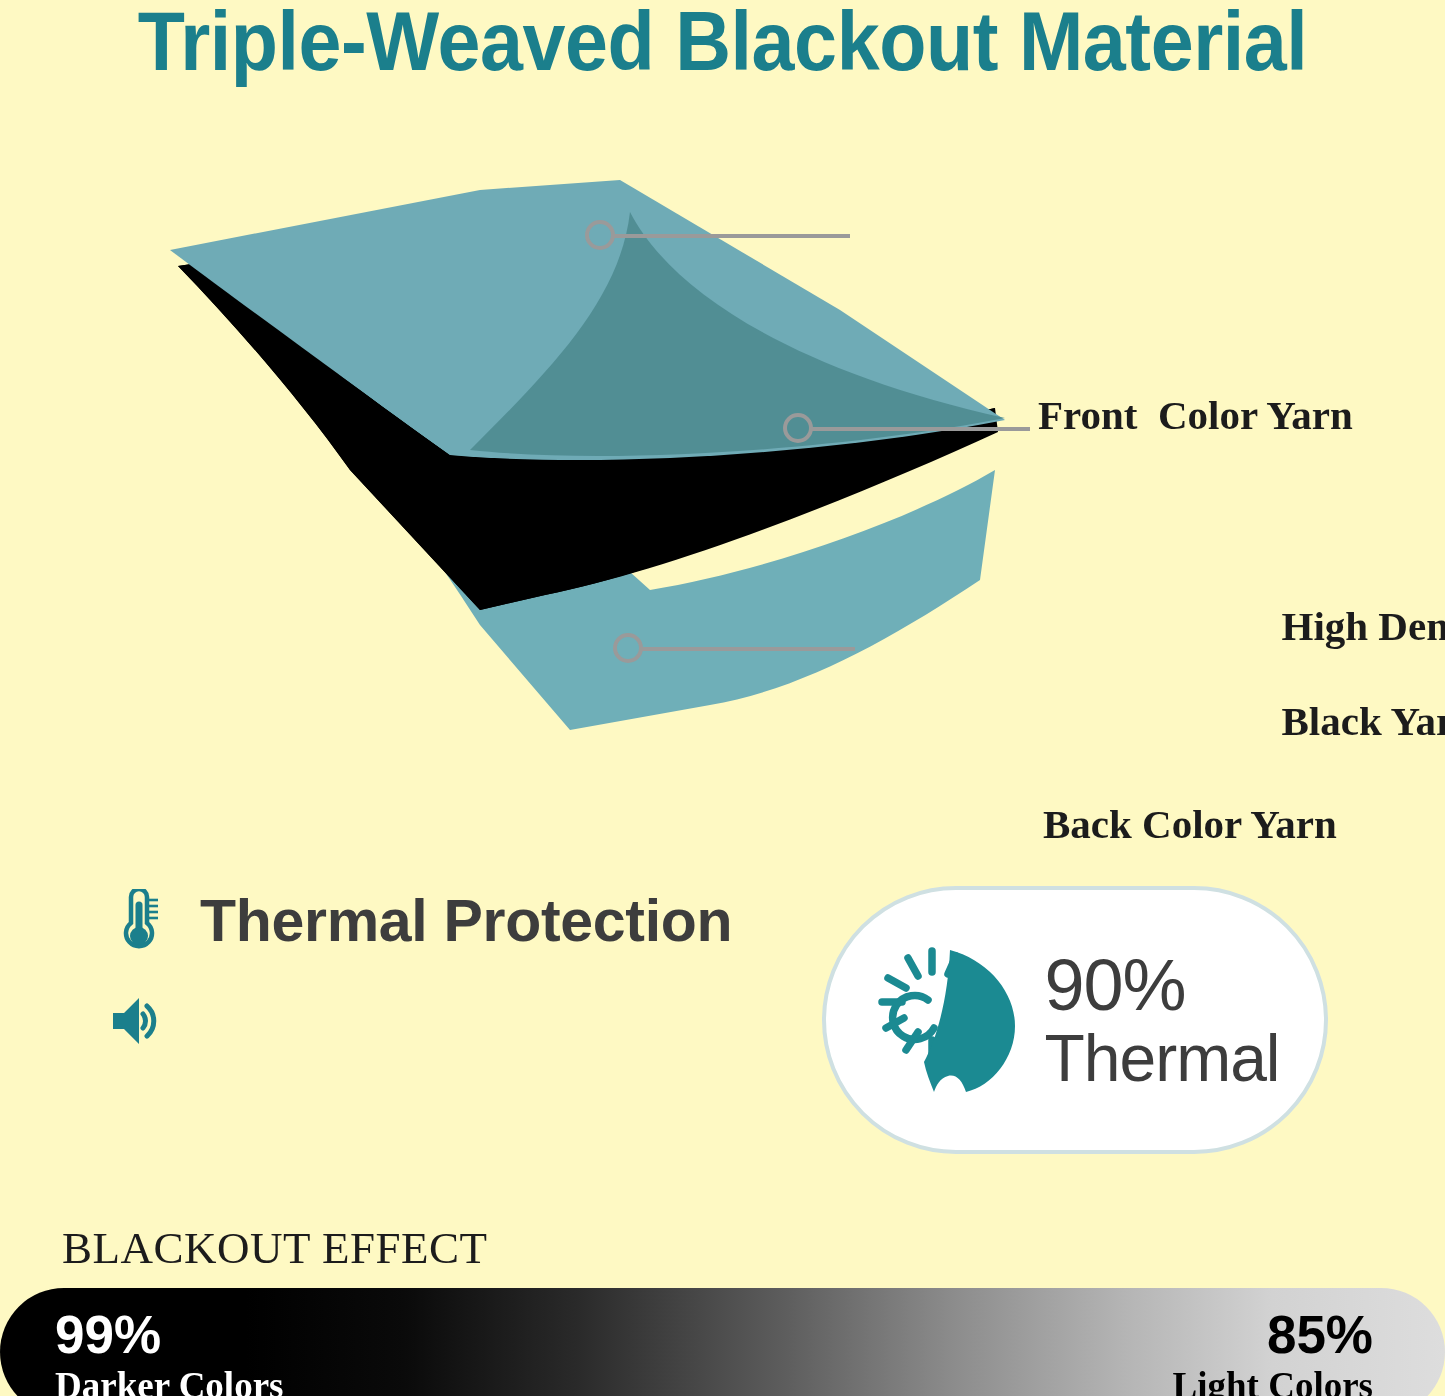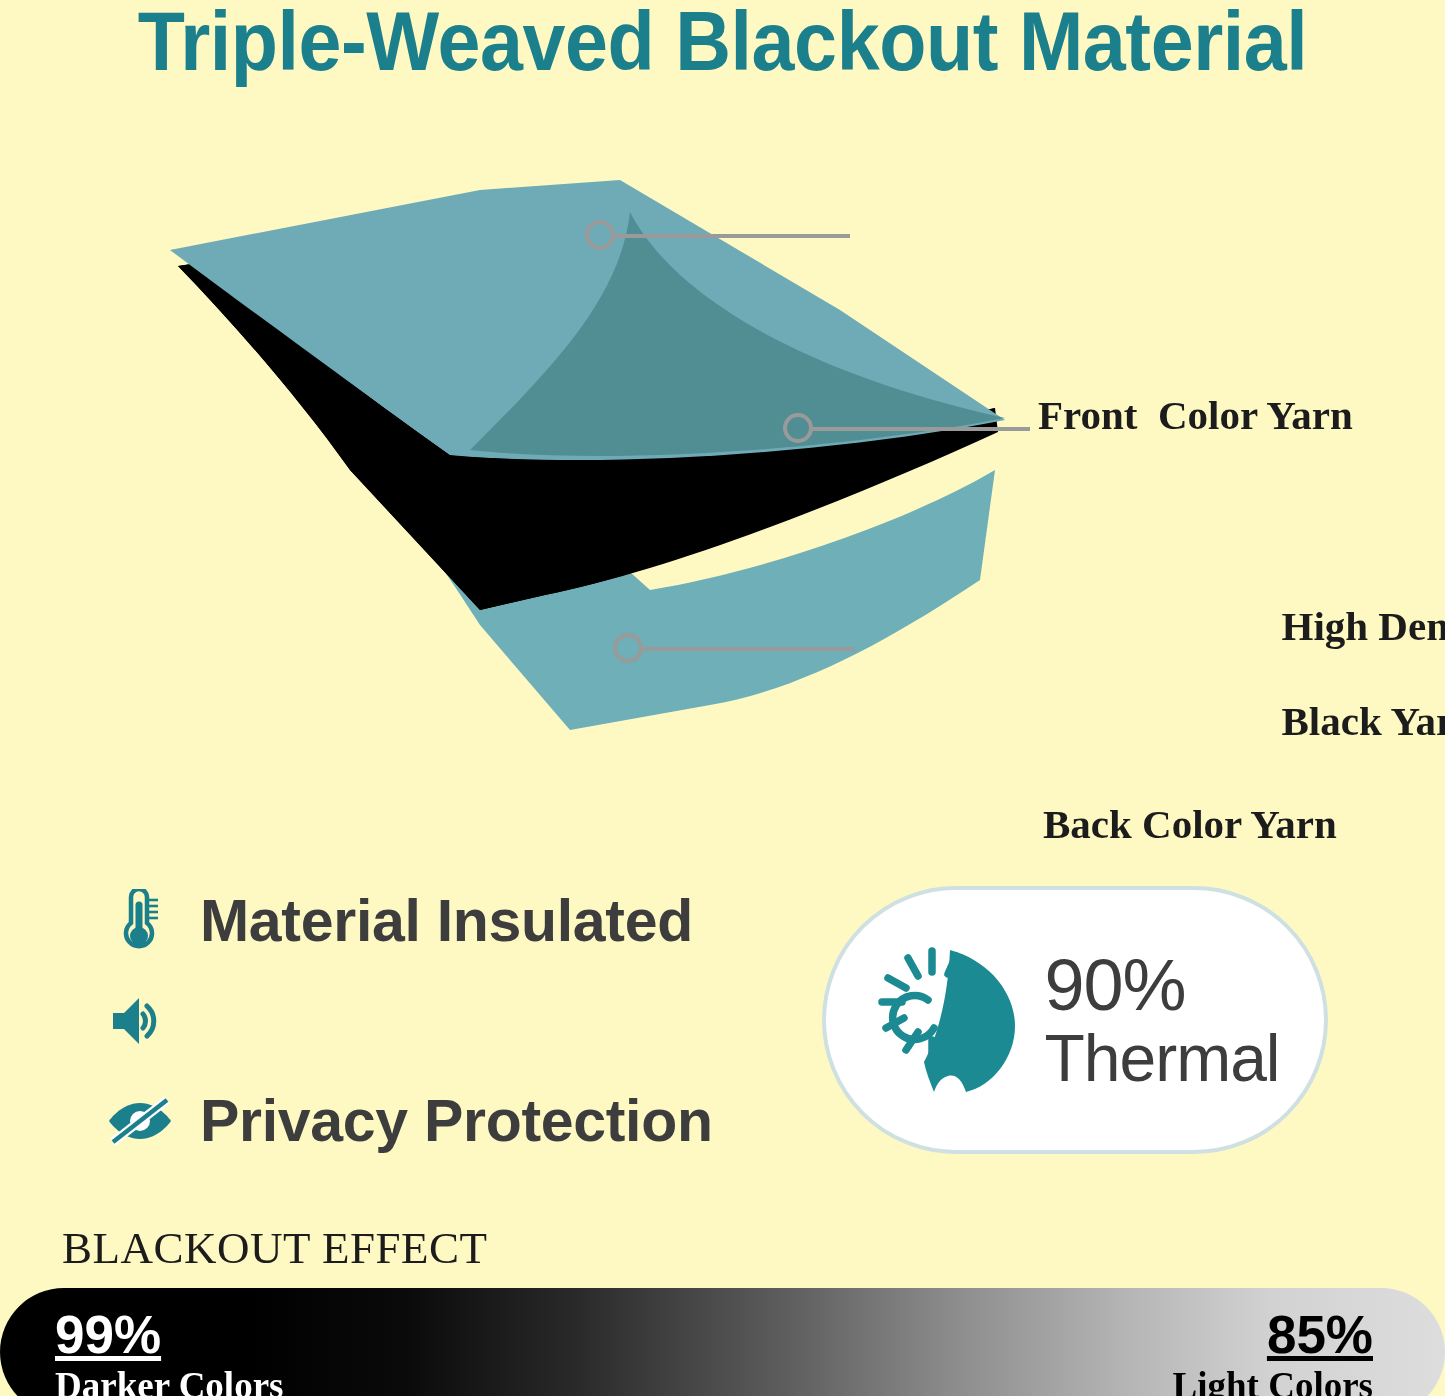--- a/index.html
+++ b/index.html
@@ -148,21 +148,20 @@
     line-height: 1.0;
     white-space: nowrap;
   }
   #bar-left { left: 55px; top: 20px; text-align: left; }
   #bar-right { right: 72px; top: 20px; text-align: right; }
   .bar-pct {
     display: block;
     font-family: "Liberation Sans Narrow", "Liberation Sans", sans-serif;
     font-weight: bold;
     font-size: 53px;
-    text-decoration: underline;
   }
   .bar-sub {
     display: block;
     font-family: "Liberation Serif", serif;
     font-weight: bold;
     font-size: 37px;
     margin-top: 6px;
   }
   #bar-left .bar-pct, #bar-left .bar-sub { color: #ffffff; }
   #bar-right .bar-pct, #bar-right .bar-sub { color: #000000; }
@@ -232,44 +231,33 @@
           <path d="M22 16 v24" stroke="#1b7f8c" stroke-width="7" stroke-linecap="round"></path>
           <circle cx="22" cy="47" r="9" fill="#1b7f8c"></circle>
           <g stroke="#1b7f8c" stroke-width="2.6">
             <line x1="32" y1="11" x2="41" y2="11"></line>
             <line x1="32" y1="17" x2="41" y2="17"></line>
             <line x1="32" y1="23" x2="41" y2="23"></line>
             <line x1="32" y1="29" x2="41" y2="29"></line>
           </g>
         </svg>
       </span>
-      <span class="flabel">Material Insulated</span>
+      <span class="flabel">Thermal Protection</span>
     </div>
 
     <div class="feature">
       <span class="ficon">
         <svg width="62" height="56" viewBox="0 0 62 56">
           <path d="M4 20 h11 L30 5 v46 L15 36 H4 Z" fill="#1b7f8c"></path>
           <path d="M38 13 a20 20 0 0 1 0 30" fill="none" stroke="#1b7f8c" stroke-width="5" stroke-linecap="round"></path>
           <path d="M34 21 a11 11 0 0 1 0 14" fill="none" stroke="#1b7f8c" stroke-width="5" stroke-linecap="round"></path>
         </svg>
       </span>
     </div>
 
-    <div class="feature">
-      <span class="ficon">
-        <svg width="70" height="50" viewBox="0 0 70 50">
-          <path d="M35 7 C 54 7 66 25 66 25 C 66 25 54 43 35 43 C 16 43 4 25 4 25 C 4 25 16 7 35 7 Z" fill="#1b7f8c"></path>
-          <circle cx="35" cy="25" r="10" fill="#ffffff"></circle>
-          <line x1="8" y1="46" x2="62" y2="4" stroke="#ffffff" stroke-width="9"></line>
-          <line x1="8" y1="46" x2="62" y2="4" stroke="#1b7f8c" stroke-width="4.5"></line>
-        </svg>
-      </span>
-      <span class="flabel">Privacy Protection</span>
-    </div>
 
   </div>
 
   <div id="badge">
     <span id="badge-icon">
       <svg width="152" height="160" viewBox="0 0 152 160">
         <g stroke="#1b8a92" stroke-width="7.5" stroke-linecap="round" fill="none">
           <path d="M58 60 a22 22 0 1 0 6 28"></path>
           <line x1="12" y1="62" x2="32" y2="62"></line>
           <line x1="18" y1="38" x2="36" y2="48"></line>

